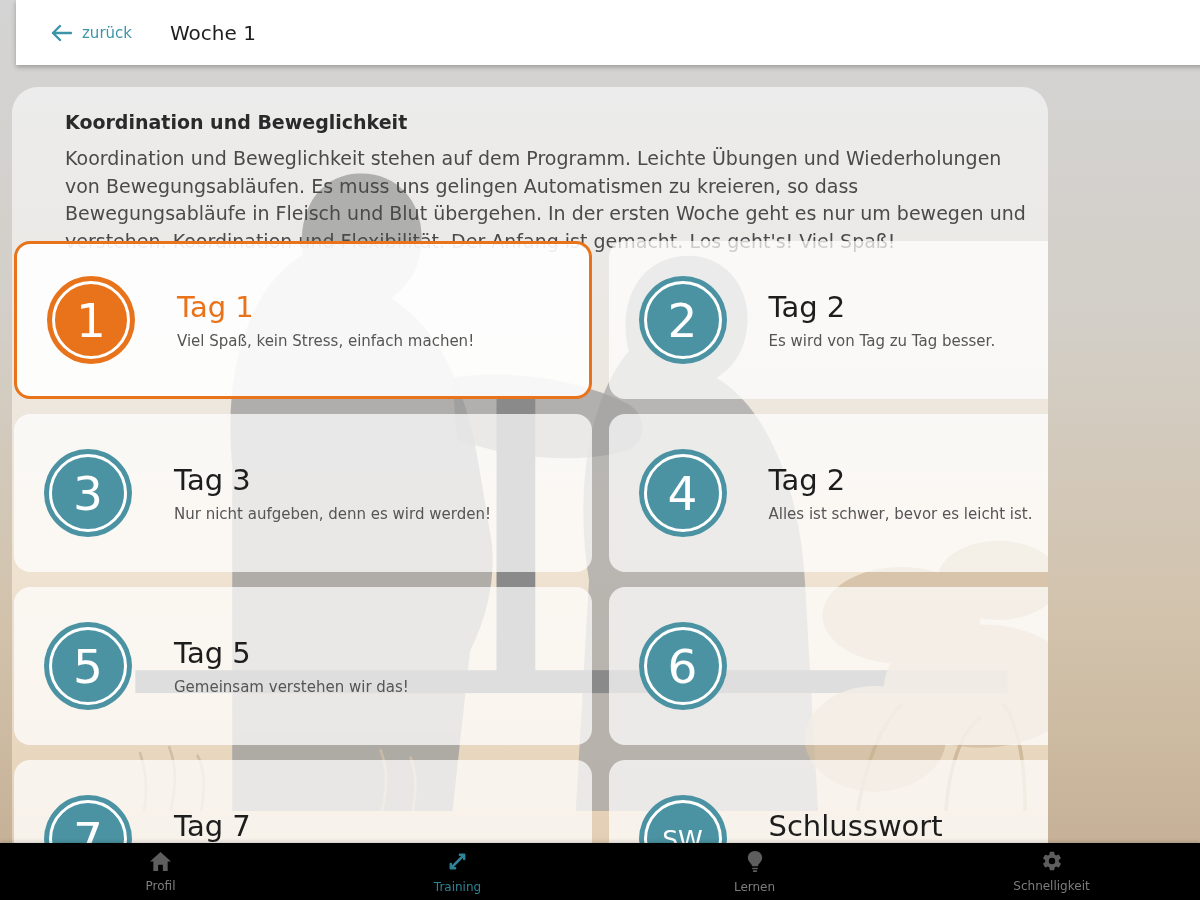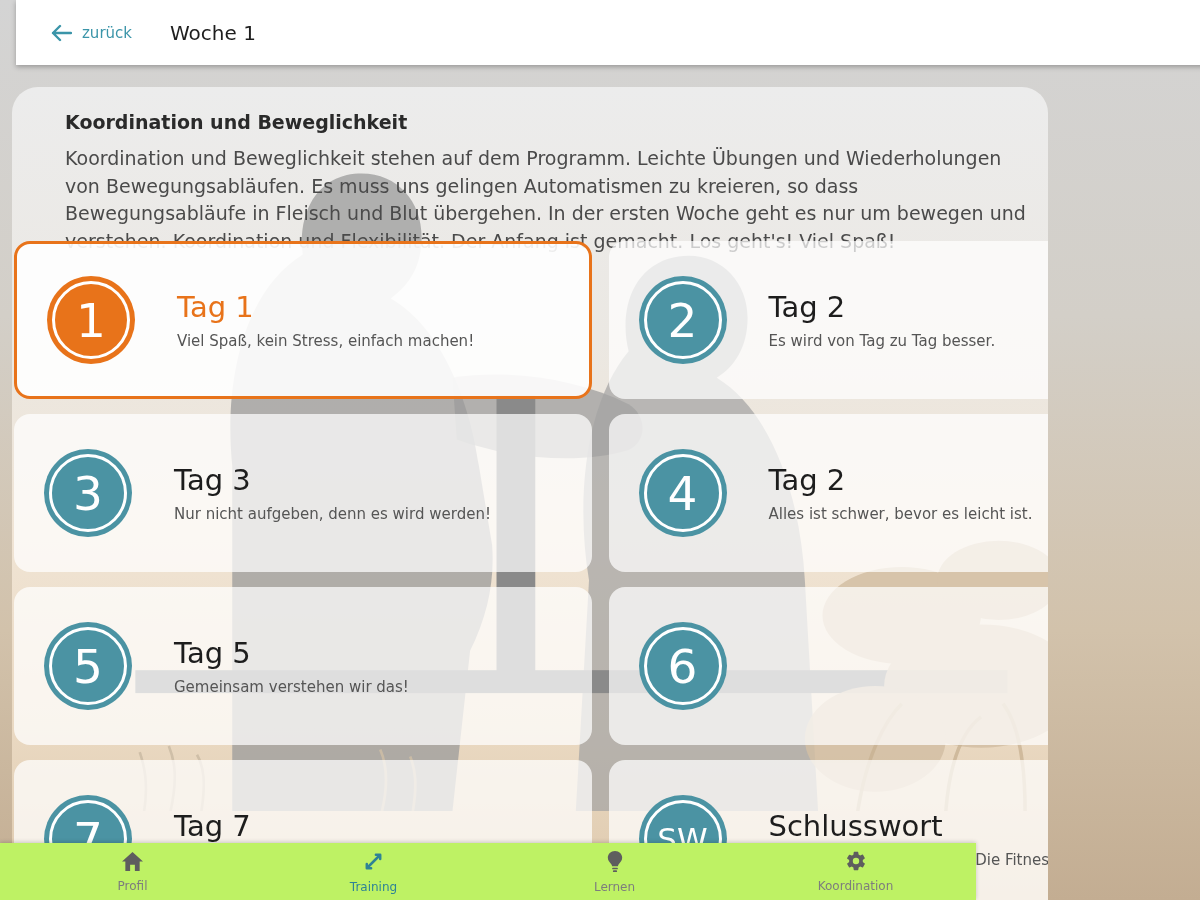--- a/index.html
+++ b/index.html
@@ -52,30 +52,30 @@
   .badge {
     width:88px; height:88px; border-radius:50%; flex:0 0 88px;
     margin-left:30px; position:relative;
     background:#4b93a3; display:flex; align-items:center; justify-content:center;
   }
   .card.active .badge { background:#e8731a; }
   .badge::before {
     content:""; position:absolute; inset:5px; border:3px solid #ffffff; border-radius:50%;
   }
   .badge-num { color:#ffffff; font-size:47px; line-height:1; font-weight:normal; }
-  .badge-num.sw { font-size:31px; }
+  .badge-num.sw { font-size:25px; }
 
   .card-text { margin-left:42px; padding-right:20px; }
   .card-title { font-size:29px; color:#1d1d1d; font-weight:normal; margin-bottom:8px; }
   .card-sub { font-size:15px; color:#555555; }
 
   
   .bottomnav {
-    position:absolute; bottom:0; left:0; width:976px; height:57px;
-    background:#bef264; z-index:40; display:flex;
+    position:absolute; bottom:0; left:0; width:1200px; height:57px;
+    background:#000000; z-index:40; display:flex;
     box-shadow:0 -1px 4px rgba(0,0,0,0.18);
     padding-left:12px;
   }
   .nav-item {
     flex:1; display:flex; flex-direction:column; align-items:center; justify-content:center;
     gap:3px; cursor:pointer; color:#5e5e5e;
   }
   .nav-item .nav-label { font-size:12px; color:#7d7d7d; }
   .nav-item.active { color:#2e8396; }
   .nav-item.active .nav-label { color:#2e8396; }
@@ -248,16 +248,16 @@
     </span>
     <span class="nav-label">Lernen</span>
   </div>
 
   <div class="nav-item">
     <span>
       <svg width="22" height="22" viewBox="0 0 24 24">
         <path fill="#5e5e5e" d="M19.4 13c.04-.33.06-.66.06-1s-.02-.67-.06-1l2.1-1.65a.5.5 0 0 0 .12-.64l-2-3.46a.5.5 0 0 0-.6-.22l-2.5 1a7.3 7.3 0 0 0-1.7-1l-.38-2.65A.5.5 0 0 0 14 2h-4a.5.5 0 0 0-.5.42L9.14 5.1c-.6.25-1.17.58-1.7 1l-2.5-1a.5.5 0 0 0-.6.22l-2 3.46a.5.5 0 0 0 .12.64L4.56 11c-.04.33-.06.66-.06 1s.02.67.06 1l-2.1 1.65a.5.5 0 0 0-.12.64l2 3.46c.13.22.39.3.6.22l2.5-1c.53.42 1.1.75 1.7 1l.37 2.68c.04.24.25.42.5.42h4c.25 0 .46-.18.5-.42l.37-2.68c.6-.25 1.17-.58 1.7-1l2.5 1c.21.08.47 0 .6-.22l2-3.46a.5.5 0 0 0-.12-.64L19.4 13zM12 15.5A3.5 3.5 0 1 1 12 8.5a3.5 3.5 0 0 1 0 7z"></path>
       </svg>
     </span>
-    <span class="nav-label">Koordination</span>
+    <span class="nav-label">Schnelligkeit</span>
   </div>
 
 </div>
 
 </body></html>

